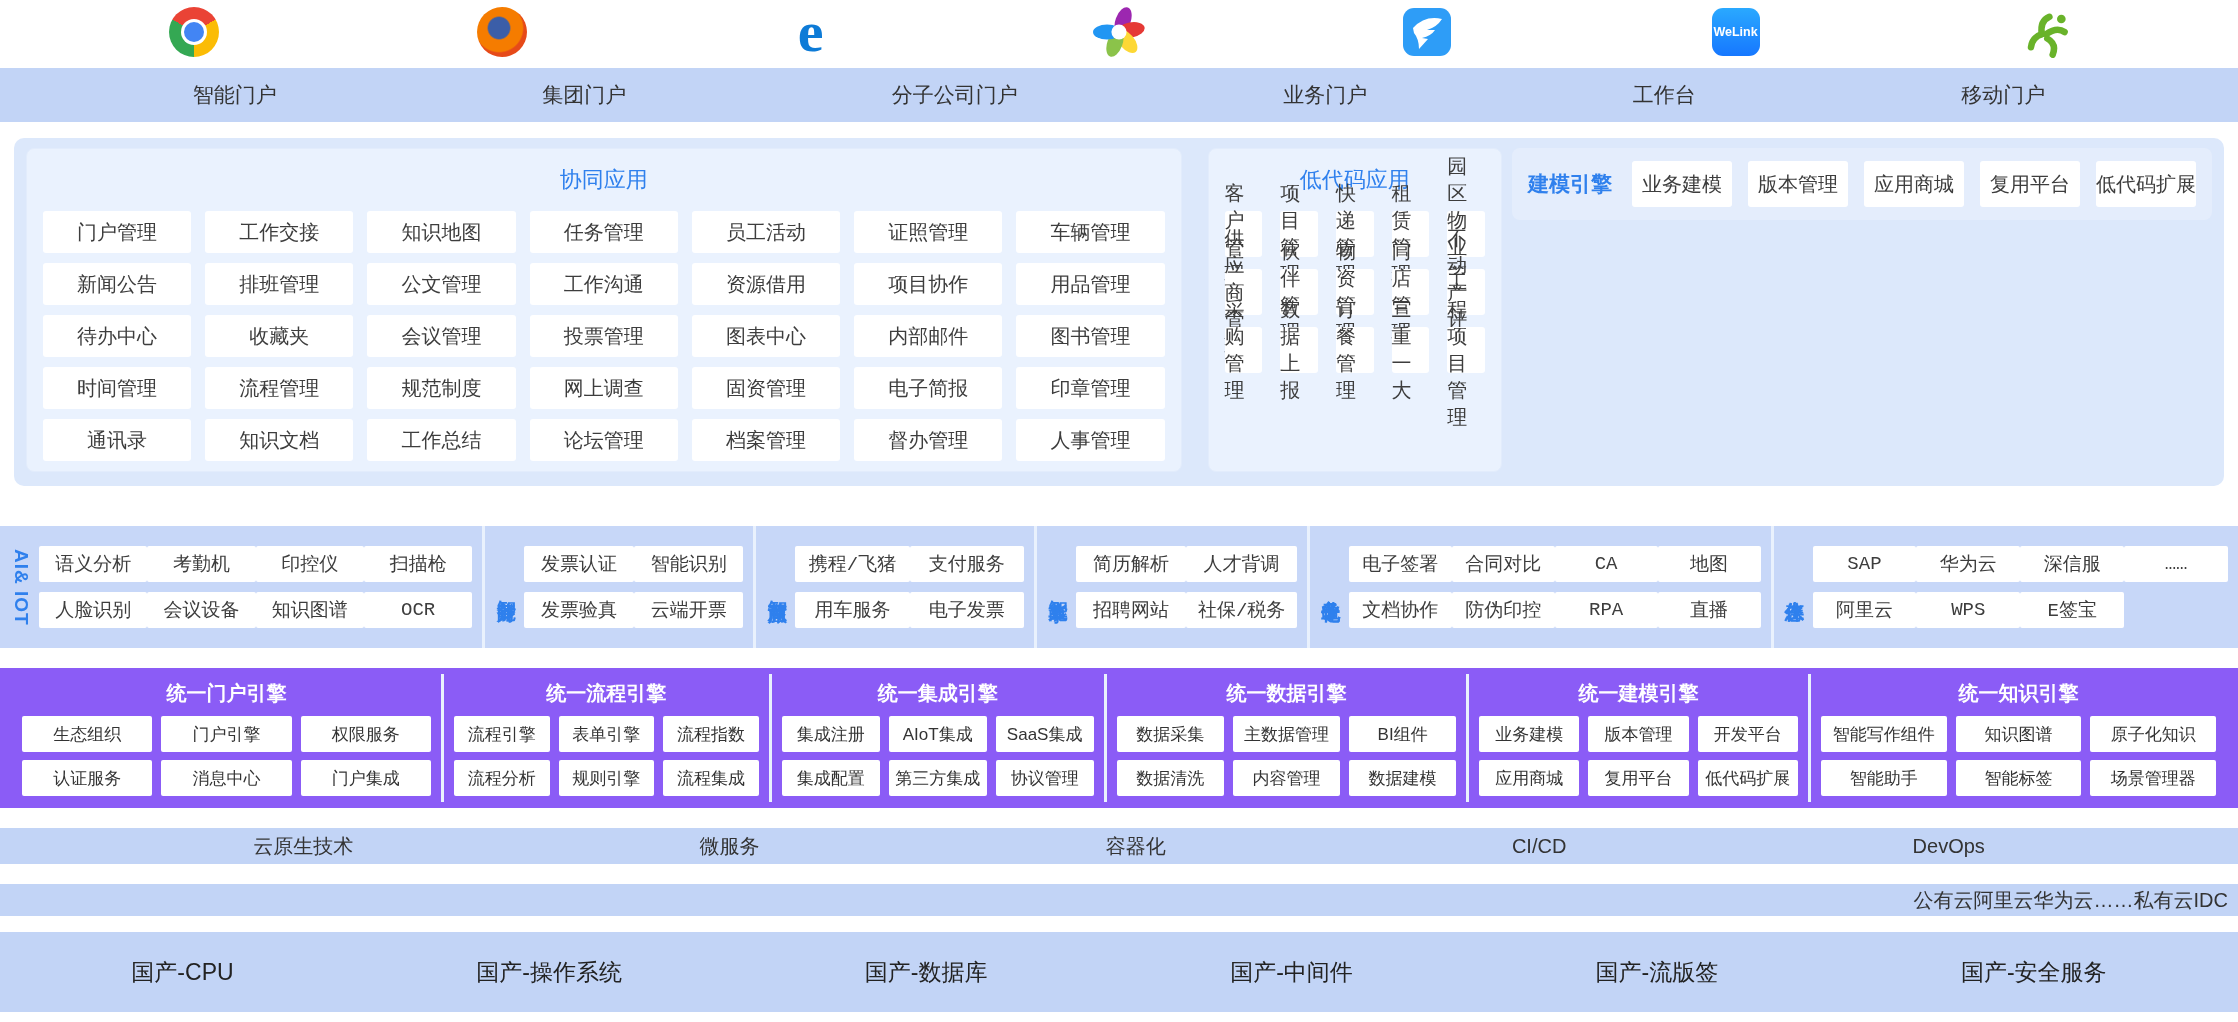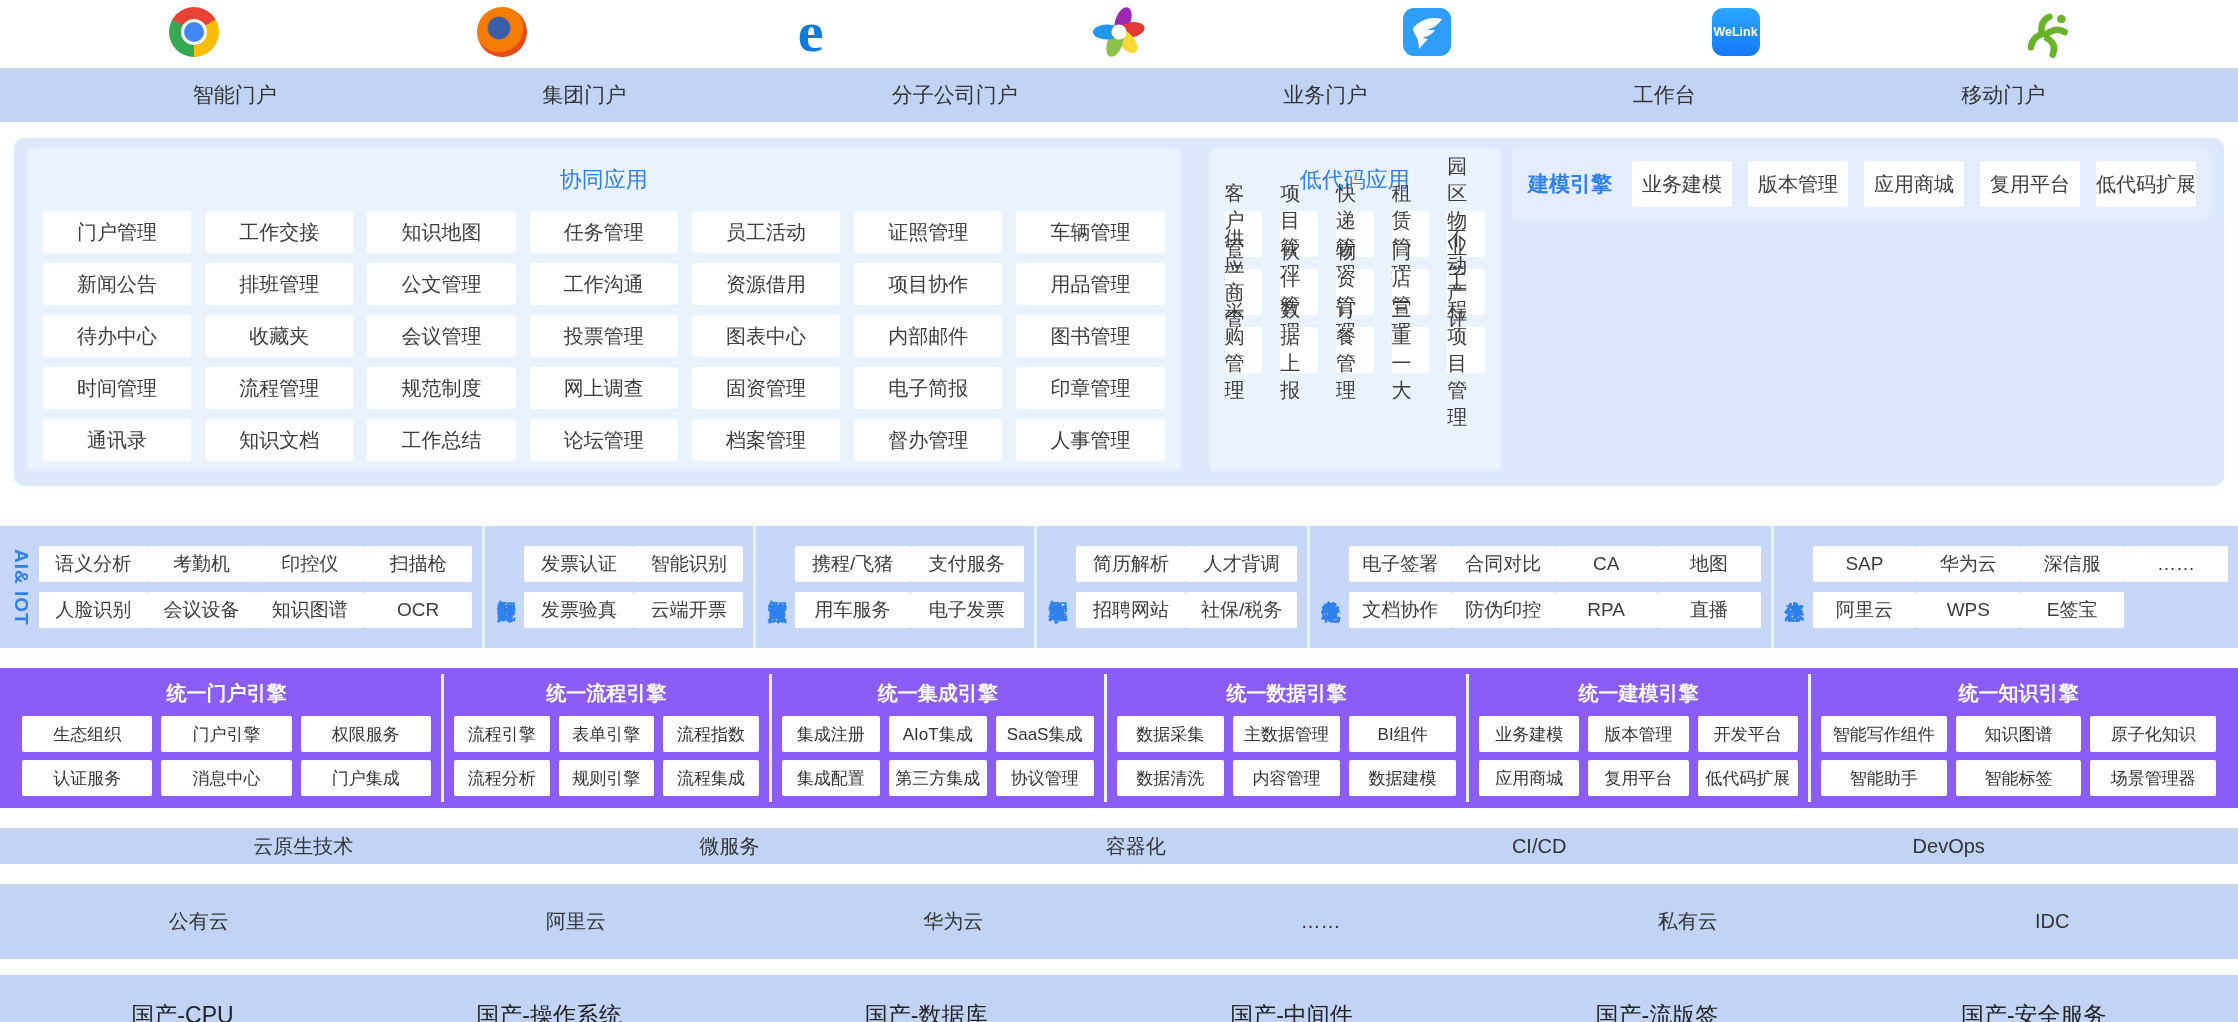--- a/index.html
+++ b/index.html
@@ -50,39 +50,39 @@
   .modeling-items .app-btn{height:46px;}
 
   
   .cap-band{margin-top:40px;background:#c7d7f8;height:122px;display:flex;align-items:stretch;}
   .cap-section{flex:var(--w);display:flex;align-items:center;padding:10px 10px;box-sizing:border-box;
      border-right:3px solid #e9f1fd;min-width:0;}
   .cap-section:last-child{border-right:none;}
   .cap-label{writing-mode:vertical-rl;color:#2f80ed;font-weight:bold;font-size:19px;line-height:1;
      letter-spacing:1px;margin:0 8px 0 2px;white-space:nowrap;}
   .cap-rows{flex:1;display:flex;flex-direction:column;gap:10px;min-width:0;}
-  .cap-row{display:grid;grid-template-columns:repeat(var(--cols),1fr);gap:0;}
+  .cap-row{display:grid;grid-template-columns:repeat(var(--cols),1fr);gap:0;font-family:Liberation Mono, monospace;}
   .cap-btn{background:#fff;height:36px;border-radius:2px;display:flex;align-items:center;justify-content:center;
      font-size:19px;color:#3d3d3d;white-space:nowrap;overflow:hidden;cursor:pointer;}
 
   
   .engine-band{margin-top:20px;background:#8b5cf6;height:128px;display:flex;padding:6px 12px;box-sizing:content-box;}
   .engine-section{flex:var(--w);border-right:3px solid #e9f1fd;padding:2px 10px 6px;display:flex;
      flex-direction:column;min-width:0;}
   .engine-section:last-child{border-right:none;}
   .engine-title{color:#fff;font-size:20px;font-weight:bold;text-align:center;margin:4px 0 9px;white-space:nowrap;}
   .engine-rows{flex:1;display:flex;flex-direction:column;gap:8px;}
   .engine-row{flex:1;display:grid;grid-template-columns:repeat(3,1fr);gap:9px;border-radius:18px;}
   .engine-btn{background:#fff;border-radius:2px;display:flex;align-items:center;justify-content:center;
      font-size:17px;color:#333;white-space:nowrap;overflow:hidden;cursor:pointer;}
 
   
   .infra-band{background:#c2d4f6;display:flex;justify-content:space-around;align-items:center;color:#333;}
   .infra-a{height:36px;margin-top:20px;font-size:20px;padding:0 80px;}
-  .infra-b{height:51px;margin-top:20px;font-size:20px;padding:12px 10px;}
+  .infra-b{height:32px;margin-top:20px;font-size:20px;padding:0 10px;justify-content:flex-end;}
   .infra-c{height:80px;margin-top:16px;font-size:23px;color:#222;padding:0 10px;}
   .infra-band div{white-space:nowrap;}
 </style>
 </head>
 <body>
 
 <div class="page">
 
   <div class="icons-row">
     <div class="icon">

